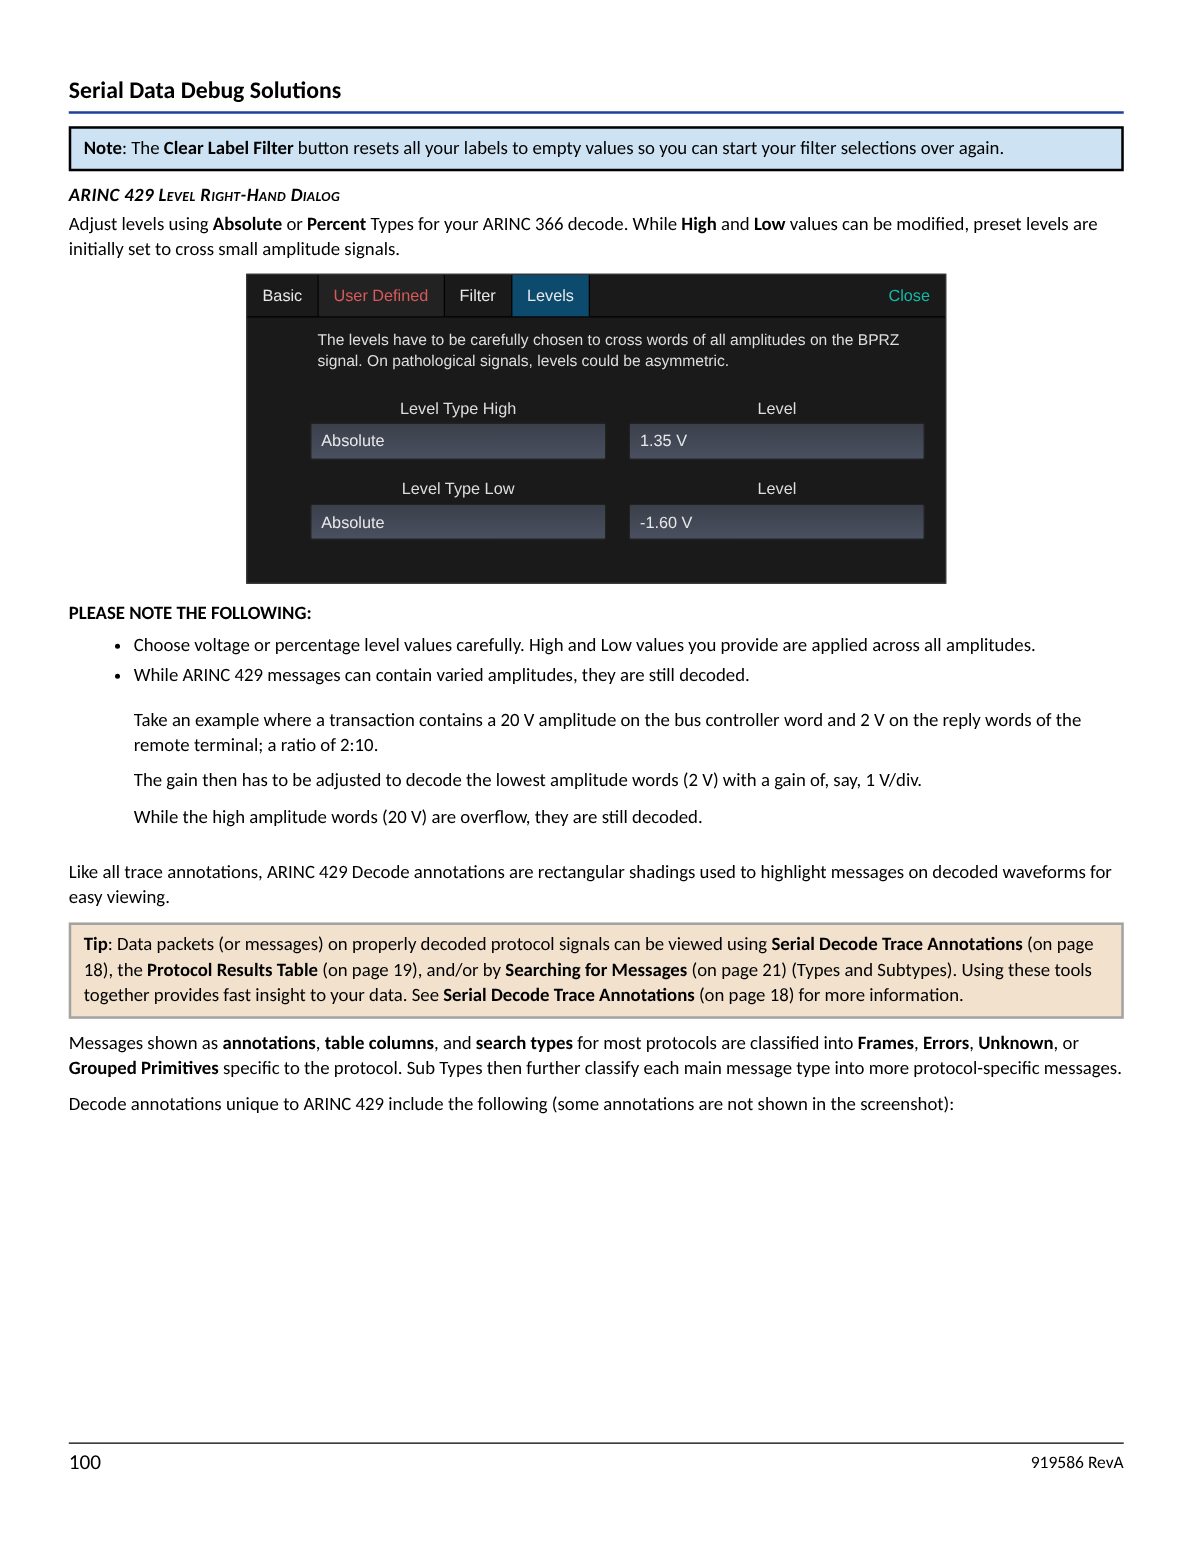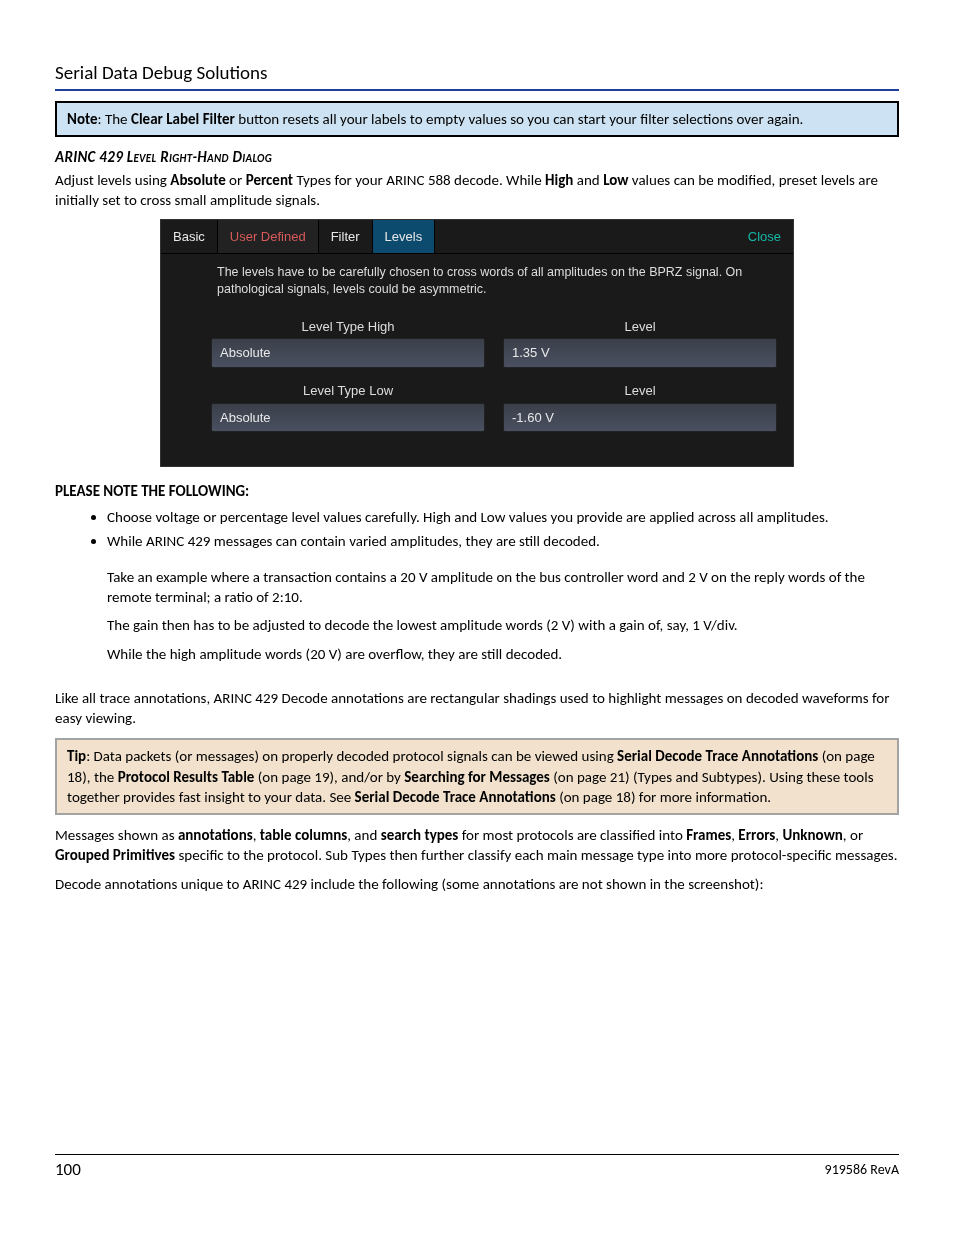--- a/index.html
+++ b/index.html
@@ -7,21 +7,21 @@
     font-family: Calibri, "Segoe UI", Arial, sans-serif;
     font-size: 15px;
     color: #000;
     background: #fff;
     width: 954px;
     padding: 60px 55px 40px 55px;
     line-height: 1.35;
   }
   .page-title {
     font-size: 19px;
-    font-weight: normal;
+    font-weight: bold;
     border-bottom: 2px solid #2040a0;
     padding-bottom: 3px;
     margin-bottom: 10px;
   }
   .note-box {
     background: #cde2f2;
     border: 2px solid #000;
     padding: 6px 10px;
     margin-bottom: 10px;
     font-size: 15px;
@@ -30,21 +30,21 @@
     font-style: italic;
     font-weight: bold;
     font-variant: small-caps;
     letter-spacing: 0.3px;
     margin-bottom: 3px;
     font-size: 15px;
   }
   p { margin-bottom: 8px; }
   .b { font-weight: bold; }
   .dialog {
-    width: 634px;
+    width: 560px;
     margin: 8px auto 10px auto;
     background: #1a1a1a;
     color: #e8e8e8;
     font-family: Arial, sans-serif;
     font-size: 13px;
     border: 1px solid #333;
   }
   .tabs {
     display: flex;
     align-items: center;
@@ -130,21 +130,21 @@
 
 <h1 class="page-title">Serial Data Debug Solutions</h1>
 
 <div class="note-box">
   <span class="b">Note</span><span>: The </span><span class="b">Clear Label Filter</span><span> button resets all your labels to empty values so you can start your filter selections over again.</span>
 </div>
 
 <div class="subhead">ARINC 429 Level Right-Hand Dialog</div>
 
 <p>
-  <span>Adjust levels using </span><span class="b">Absolute</span><span> or </span><span class="b">Percent</span><span> Types for your ARINC 588 decode. While </span><span class="b">High</span><span> and </span><span class="b">Low</span><span> values can be modified, preset levels are initially set to cross small amplitude signals.</span>
+  <span>Adjust levels using </span><span class="b">Absolute</span><span> or </span><span class="b">Percent</span><span> Types for your ARINC 366 decode. While </span><span class="b">High</span><span> and </span><span class="b">Low</span><span> values can be modified, preset levels are initially set to cross small amplitude signals.</span>
 </p>
 
 <div class="dialog">
   <div class="tabs">
     <div class="tab">Basic</div>
     <div class="tab active">User Defined</div>
     <div class="tab">Filter</div>
     <div class="tab levels">Levels</div>
     <div class="close-btn">Close</div>
   </div>

